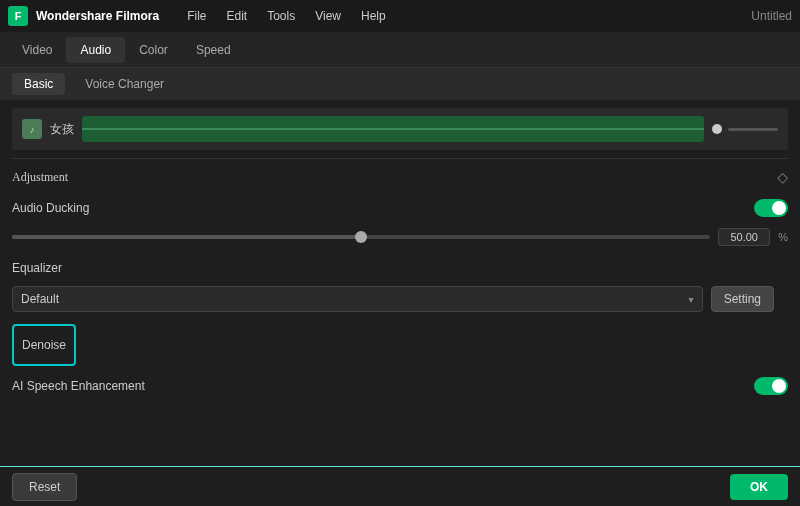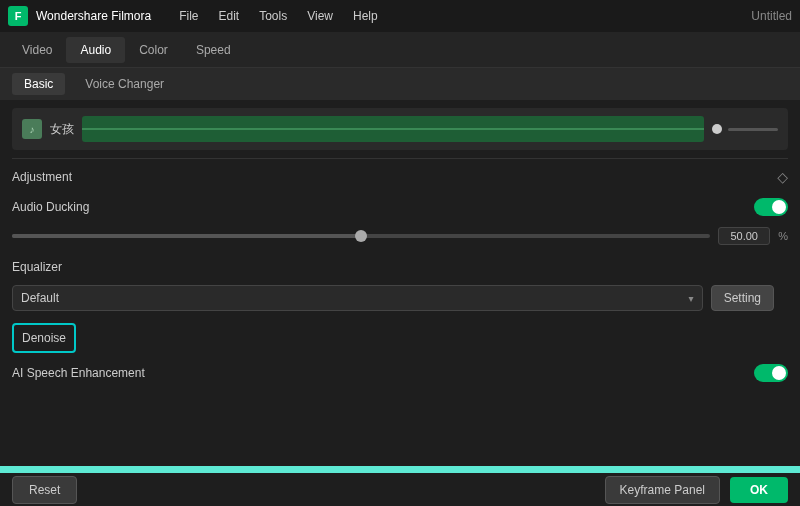--- a/index.html
+++ b/index.html
@@ -22,21 +22,21 @@
       padding: 0 8px;
       gap: 8px;
     }
     .title-bar-logo {
       width: 20px;
       height: 20px;
     }
     .title-bar-brand {
       color: #ffffff;
       font-size: 12px;
-      font-weight: 400;
+      font-weight: 700;
     }
     .title-bar-menu {
       display: flex;
       gap: 4px;
       margin-left: 12px;
     }
     .menu-item {
       color: #cccccc;
       font-size: 12px;
       padding: 4px 8px;
@@ -158,20 +158,21 @@
       overflow-y: auto;
     }
 
     
     .section-header {
       display: flex;
       align-items: center;
       justify-content: space-between;
       padding: 10px 0 6px 0;
       border-top: 1px solid #333;
+      font-family: Liberation Serif, serif;
     }
     .section-title {
       color: #cccccc;
       font-size: 12px;
       font-weight: 500;
     }
     .diamond-icon {
       color: #888;
       font-size: 14px;
     }
@@ -288,38 +289,38 @@
       color: #ccc;
       font-size: 12px;
       padding: 5px 12px;
       cursor: pointer;
     }
 
     
     .denoise-box {
       border: 2px solid #00c8c8;
       border-radius: 4px;
-      padding: 6px 8px;
+      padding: 12px 8px;
       margin: 4px 0 4px 0;
       display: inline-block;
     }
     .denoise-label {
       color: #cccccc;
       font-size: 12px;
     }
 
     
     .bottom-bar {
       position: absolute;
       bottom: 0;
       left: 0;
       right: 0;
       height: 40px;
       background: #1e1e1e;
-      border-top: 7px solid #5eead4;
+      border-top: 1px solid #5eead4;
       display: flex;
       align-items: center;
       padding: 0 12px;
       justify-content: space-between;
     }
     .btn-reset {
       background: #3a3a3a;
       border: 1px solid #555;
       border-radius: 4px;
       color: #ccc;
@@ -452,16 +453,15 @@
 
   
 
   
 
 </div>
 
 <div class="bottom-bar">
   <button class="btn-reset">Reset</button>
   <div class="bottom-right">
-    <button class="btn-keyframe">Keyframe Panel</button>
     <button class="btn-ok">OK</button>
   </div>
 </div>
 
 </body></html>

